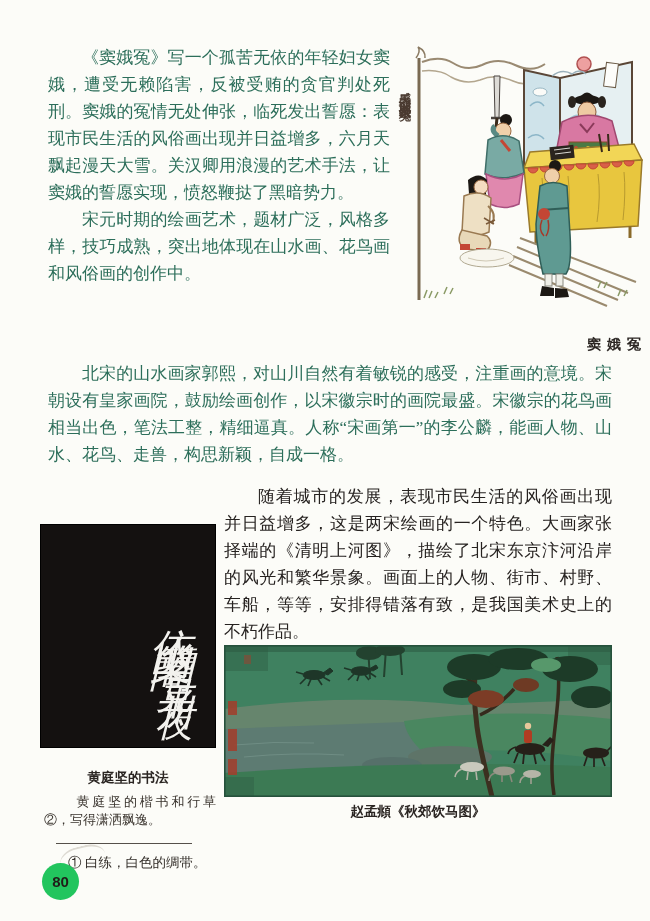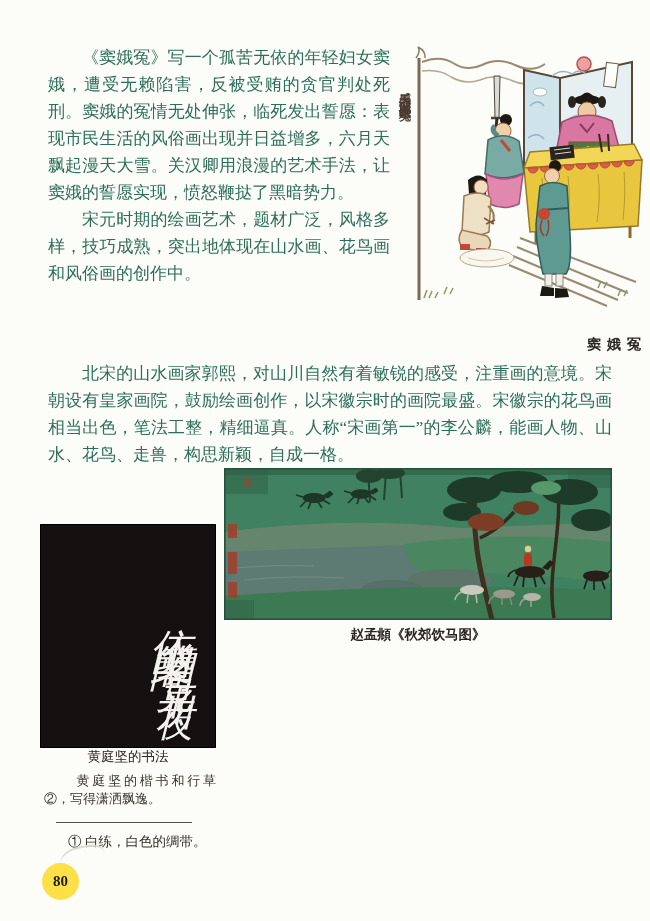--- a/index.html
+++ b/index.html
@@ -38,42 +38,42 @@
   
   .fig-callig { float:left; width:176px; margin:56px 8px 0 -8px; }
   .callig-img {
     width:176px; height:224px; background:#141110; border:1px solid #000;
     writing-mode:vertical-rl; padding:14px 16px; color:#f3f2ee;
     display:flex; justify-content:center;
   }
   .callig-col { font-style:italic; letter-spacing:8px; }
   .col-r { font-size:42px; margin-top:4px; }
   .col-l { font-size:37px; margin-top:22px; margin-left:14px; }
-  .callig-cap { text-align:center; font-weight:normal; font-size:13.5px; margin-top:0; color:#2a2522;}
+  .callig-cap { text-align:center; font-weight:bold; font-size:13.5px; margin-top:21px; color:#2a2522;}
   .callig-note {
     font-size:13px; line-height:18px; color:#3a342e; margin-top:6px;
     text-indent:2.5em; padding-left:4px; text-align:justify;
   }
 
   
   .fig-painting { overflow:hidden; margin-top:0; }
   .painting-frame { width:388px; height:152px; display:block; }
   .painting-cap { width:388px; text-align:center; font-weight:bold; font-size:13.5px; margin-top:6px; color:#2a2522;}
 
   
   .footer { clear:both; padding-top:14px; }
   .fn-rule { width:136px; height:1px; background:#55504a; margin:0 0 9px 8px; }
   .fn { font-size:13.5px; line-height:19px; color:#322d28; padding-left:20px; }
 
   
   .pagenum {
     position:absolute; left:42px; top:863px; width:37px; height:37px;
-    background:#fde047; border-radius:50%;
+    background:#22c55e; border-radius:50%;
     display:flex; align-items:center; justify-content:center;
-    font-family:Liberation Serif, serif;
+    font-family:Liberation Sans, sans-serif;
     font-weight:bold; font-size:15px; color:#201c18;
   }
   .pagenum-arc {
     position:absolute; left:60px; top:846px; width:46px; height:26px;
     border:0; border-top:2px solid #dddad2; border-radius:50%/60%;
     border-left:none; border-right:none; border-bottom:none; transform:rotate(-14deg);
   }
 </style>
 </head>
 <body>
@@ -183,20 +183,21 @@
 
     <div class="fig-callig">
       <div class="callig-img">
         <span class="callig-col col-r">依山築閣</span>
         <span class="callig-col col-l">見平川夜</span>
       </div>
       <div class="callig-cap">黄庭坚的书法</div>
       <div class="callig-note">黄庭坚的楷书和行草②，写得潇洒飘逸。</div>
     </div>
 
+    <p class="para song p-top">随着城市的发展，表现市民生活的风俗画出现并日益增多，这是两宋绘画的一个特色。大画家张择端的《清明上河图》，描绘了北宋东京汴河沿岸的风光和繁华景象。画面上的人物、街市、村野、车船，等等，安排得错落有致，是我国美术史上的不朽作品。</p>
 
 
     <div class="fig-painting">
       <svg class="painting-frame" viewBox="0 0 388 152" preserveAspectRatio="none">
         <rect width="388" height="152" fill="#3f8160"></rect>
         <rect width="388" height="7" fill="#2c5a42" opacity="0.55"></rect>
         <rect x="0" y="0" width="44" height="26" fill="#2c5a42" opacity="0.4"></rect>
         <rect x="344" y="0" width="44" height="20" fill="#2c5a42" opacity="0.4"></rect>
 
         <path d="M146 34 L144 2 M160 32 L162 4 M178 30 L176 2" stroke="#23422f" stroke-width="2" fill="none"></path>

